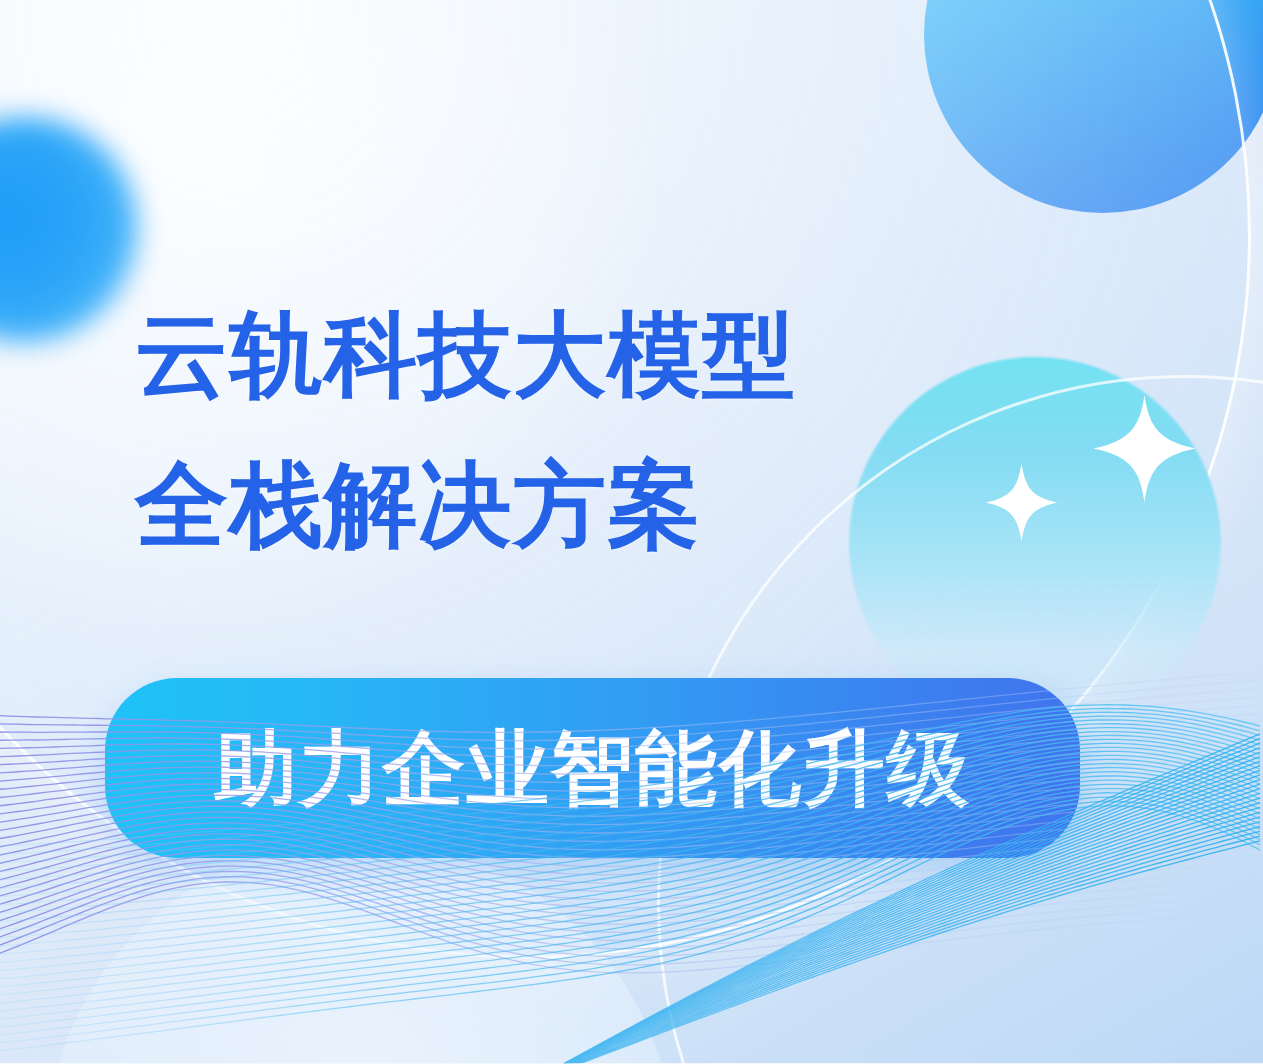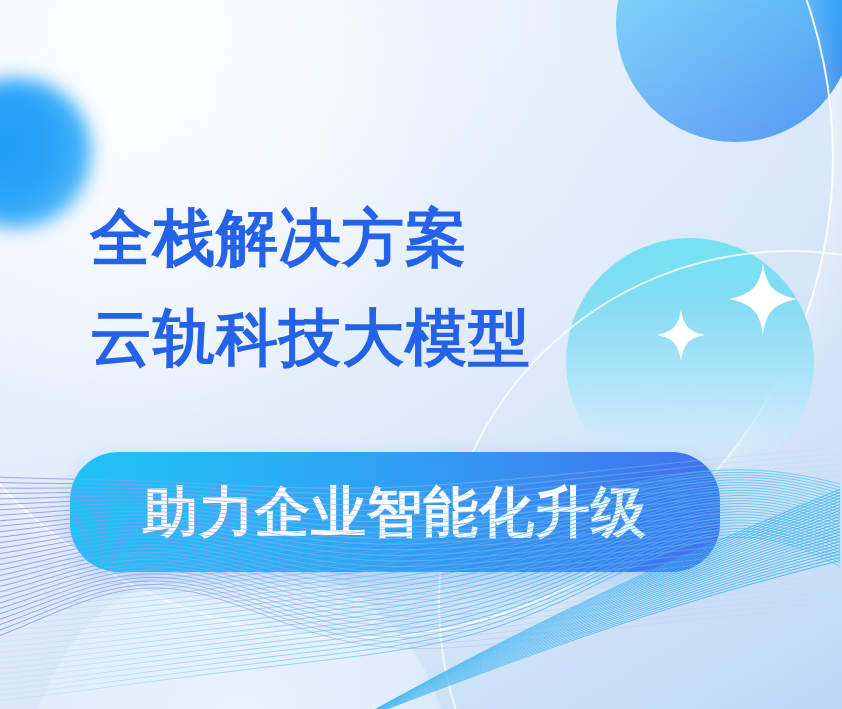--- a/index.html
+++ b/index.html
@@ -180,22 +180,22 @@
 
     <div class="sparkle" style="left:657px; top:309px;">
       <svg width="48" height="52" viewBox="0 0 48 52" aria-hidden="true">
         <path d="M24 0 C26.5 16, 31 22.5, 48 26 C31 29.5, 26.5 36, 24 52 C21.5 36, 17 29.5, 0 26 C17 22.5, 21.5 16, 24 0 Z" fill="#ffffff"></path>
       </svg>
     </div>
 
   </div>
 
   <div class="headline">
+    <span class="line">云轨科技大模型</span>
     <span class="line">全栈解决方案</span>
-    <span class="line">云轨科技大模型</span>
   </div>
 
   <div class="pill">
     <span class="pill-text">助力企业智能化升级</span>
   </div>
 
   <div class="waves">
     <svg width="842" height="260" viewBox="0 0 842 260" aria-hidden="true">
       <defs>
         <linearGradient id="gPurple" x1="0" y1="0" x2="1" y2="0">

